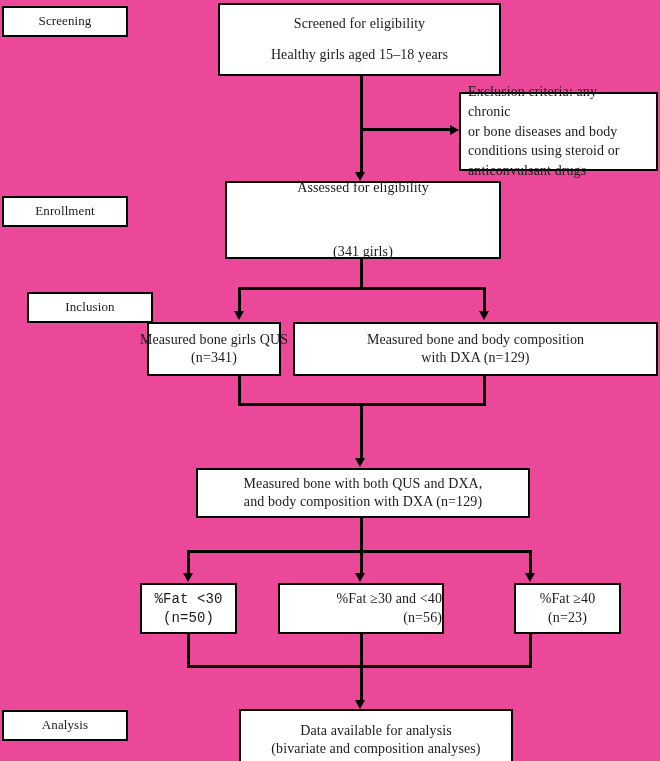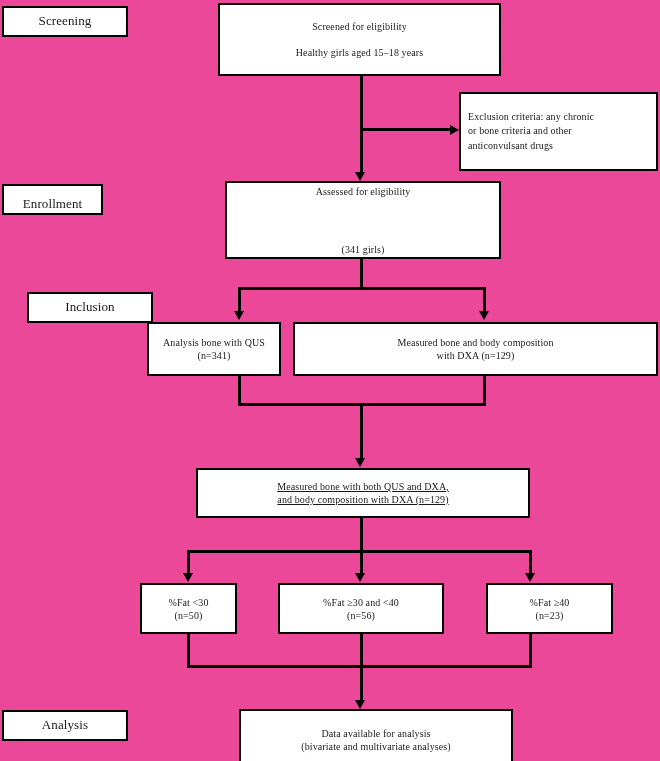--- a/index.html
+++ b/index.html
@@ -25,21 +25,21 @@
     position: absolute;
     box-sizing: border-box;
     background: #ffffff;
     border: 2px solid #000000;
     display: flex;
     flex-direction: column;
     align-items: center;
     justify-content: center;
     text-align: center;
     line-height: 1.30;
-    font-size: 10px;
+    font-size: 14px;
     letter-spacing: 0.1px;
     color: #1a1a1a;
     z-index: 3;
   }
   .box.stage {
     border-width: 2px;
     font-size: 13px;
   }
   .box.leftal {
     align-items: flex-start;
@@ -82,21 +82,21 @@
 </style>
 </head>
 <body>
 
 <div id="flowchart">
 
   <div class="box stage" style="left:2px; top:6px; width:126px; height:31px;">
     <span class="ln">Screening</span>
   </div>
 
-  <div class="box stage" style="left:2px; top:184px; width:101px; height:31px;justify-content:flex-end;">
+  <div class="box stage" style="left:2px; top:196px; width:126px; height:31px;">
     <span class="ln">Enrollment</span>
   </div>
 
   <div class="box stage" style="left:2px; top:292px; width:126px; height:31px;margin-left:25px;">
     <span class="ln">Inclusion</span>
   </div>
 
   <div class="box stage" style="left:2px; top:710px; width:126px; height:31px;">
     <span class="ln">Analysis</span>
   </div>
@@ -139,57 +139,58 @@
   <div class="vline" style="left:360px; top:665px; height:38px;"></div>
   <div class="arrow-down" style="left:355px; top:700px;"></div>
 
   <div class="box spaced" style="left:218px; top:3px; width:283px; height:73px;">
     <span class="ln">Screened for eligibility</span>
     <span class="ln">Healthy girls aged 15–18 years</span>
   </div>
 
   <div class="box leftal" style="left:459px; top:92px; width:199px; height:79px;">
     <span class="ln">Exclusion criteria: any chronic</span>
-    <span class="ln">or bone criteria and other</span>
+    <span class="ln">or bone diseases and body</span>
+    <span class="ln">conditions using steroid or</span>
     <span class="ln">anticonvulsant drugs</span>
   </div>
 
   <div class="box spaced" style="left:225px; top:181px; width:276px; height:78px;gap:32px;">
     <span class="ln">Assessed for eligibility</span>
     <span class="ln">(341 girls)</span>
   </div>
 
   <div class="box" style="left:147px; top:322px; width:134px; height:54px;">
-    <span class="ln">Analysis bone with QUS</span>
+    <span class="ln">Measured bone girls QUS</span>
     <span class="ln">(n=341)</span>
   </div>
 
   <div class="box" style="left:293px; top:322px; width:365px; height:54px;">
     <span class="ln">Measured bone and body composition</span>
     <span class="ln">with DXA (n=129)</span>
   </div>
 
-  <div class="box" style="left:196px; top:468px; width:334px; height:50px;text-decoration:underline;">
+  <div class="box" style="left:196px; top:468px; width:334px; height:50px;">
     <span class="ln">Measured bone with both QUS and DXA,</span>
     <span class="ln">and body composition with DXA (n=129)</span>
   </div>
 
-  <div class="box" style="left:140px; top:583px; width:97px; height:51px;">
+  <div class="box" style="left:140px; top:583px; width:97px; height:51px;font-family:Liberation Mono, monospace;">
     <span class="ln">%Fat &lt;30</span>
     <span class="ln">(n=50)</span>
   </div>
 
-  <div class="box" style="left:278px; top:583px; width:166px; height:51px;">
+  <div class="box" style="left:278px; top:583px; width:166px; height:51px;align-items:flex-end;">
     <span class="ln">%Fat ≥30 and &lt;40</span>
     <span class="ln">(n=56)</span>
   </div>
 
-  <div class="box" style="left:486px; top:583px; width:127px; height:51px;">
+  <div class="box" style="left:514px; top:583px; width:107px; height:51px;">
     <span class="ln">%Fat ≥40</span>
     <span class="ln">(n=23)</span>
   </div>
 
   <div class="box" style="left:225px; top:709px; width:274px; height:62px;margin-left:14px;">
     <span class="ln">Data available for analysis</span>
-    <span class="ln">(bivariate and multivariate analyses)</span>
+    <span class="ln">(bivariate and composition analyses)</span>
   </div>
 
 </div>
 
 </body></html>

